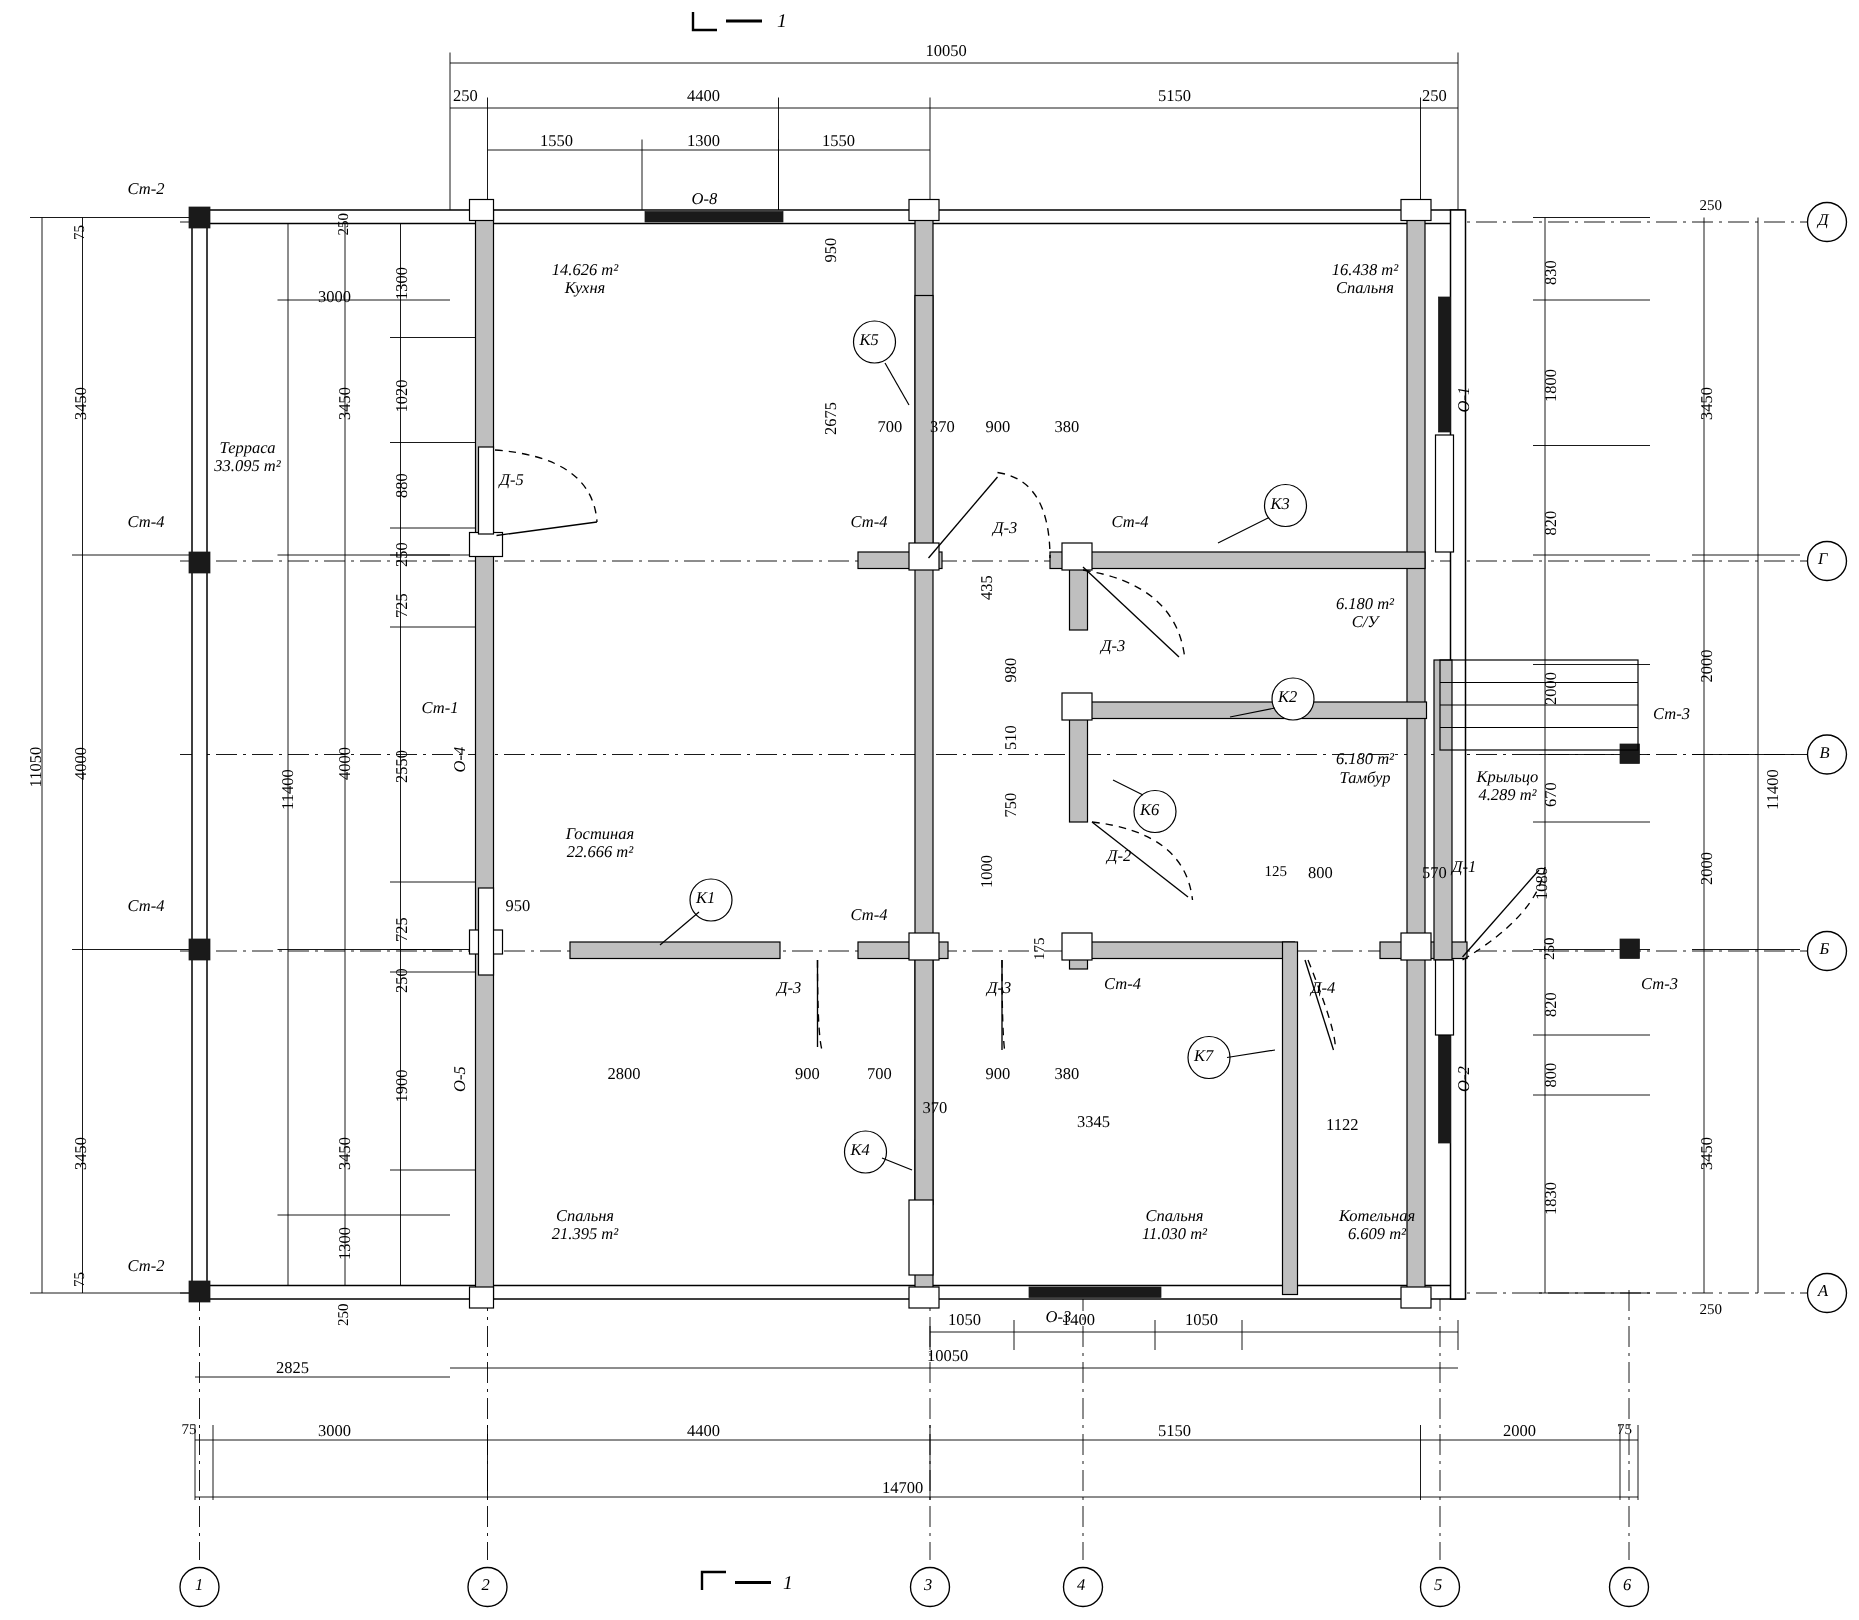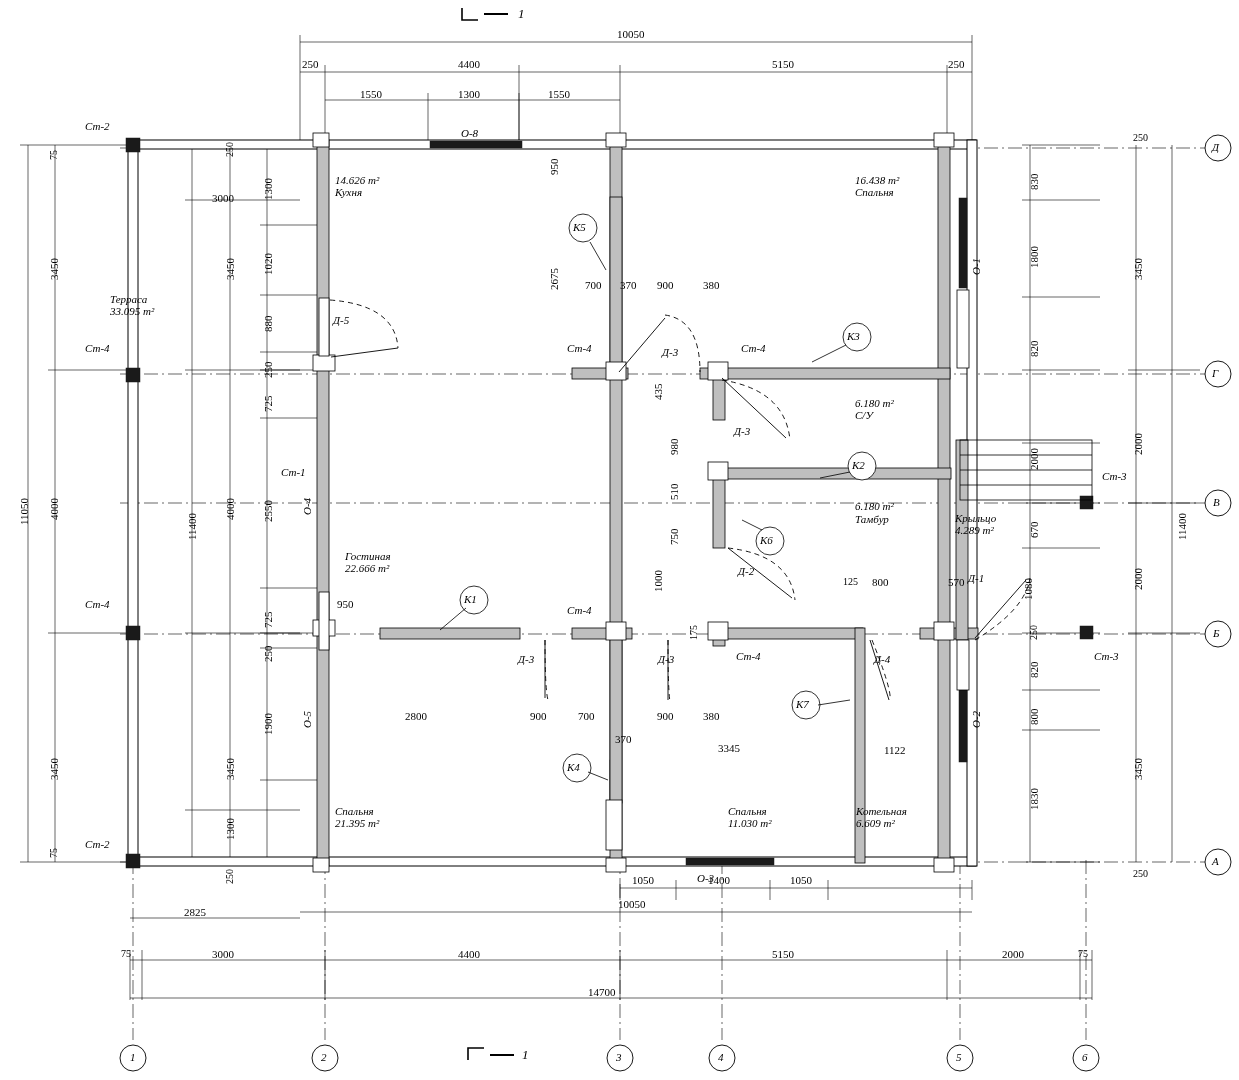--- a/index.html
+++ b/index.html
@@ -2,21 +2,21 @@
 <html><head>
 <meta charset="utf-8">
 <style>
   html,body{margin:0;padding:0;background:#ffffff;}
   body{width:1239px;height:1080px;position:relative;font-family:"Liberation Serif",serif;color:#000;}
   #plan{position:absolute;left:0;top:0;width:1239px;height:1080px;}
   .lbl{position:absolute;font-family:"Liberation Serif",serif;font-size:11px;color:#000;white-space:nowrap;}
   .lbl.it{font-style:italic;}
   .lbl.sm{font-size:10px;}
   .lbl.rot{transform-origin:0 0;transform:rotate(-90deg);}
-  .room{position:absolute;font-style:italic;font-size:11px;white-space:nowrap;}
+  .room{position:absolute;font-style:italic;font-size:11px;text-align:center;white-space:nowrap;}
   .room b{font-weight:normal;display:block;}
 </style>
 </head>
 <body>
 
 <svg id="plan" viewBox="0 0 1239 1080">
   <defs>
     <pattern id="hatch" patternUnits="userSpaceOnUse" width="5" height="5" patternTransform="rotate(45)">
       <rect width="5" height="5" fill="#b9b9b9"></rect>
     </pattern>

